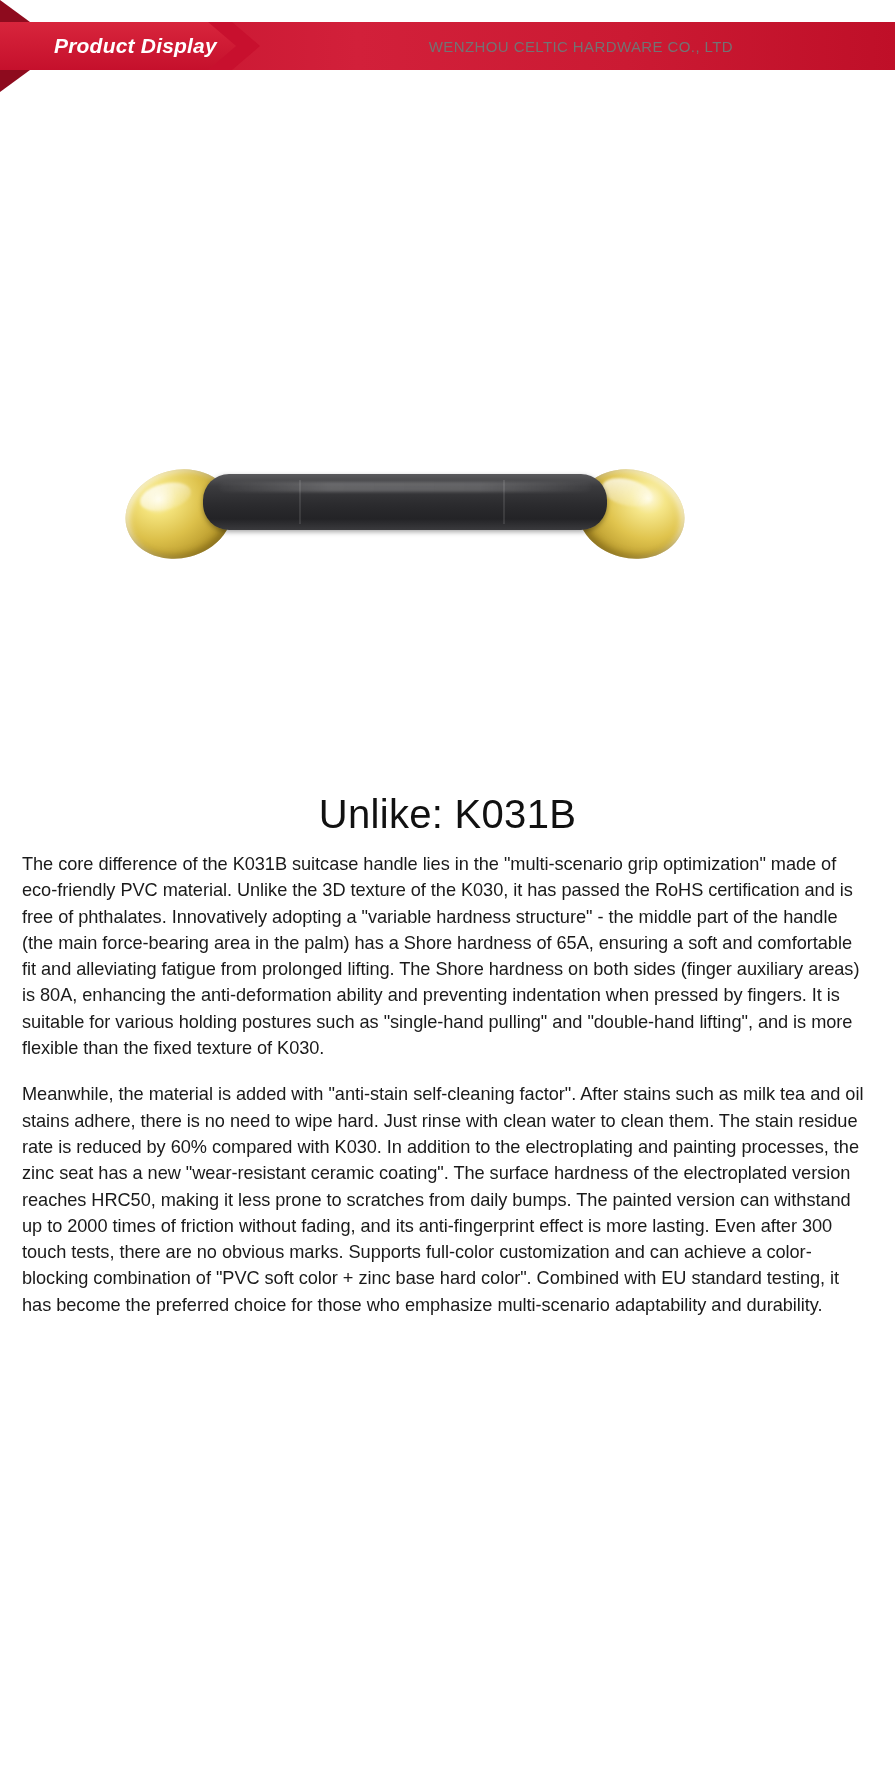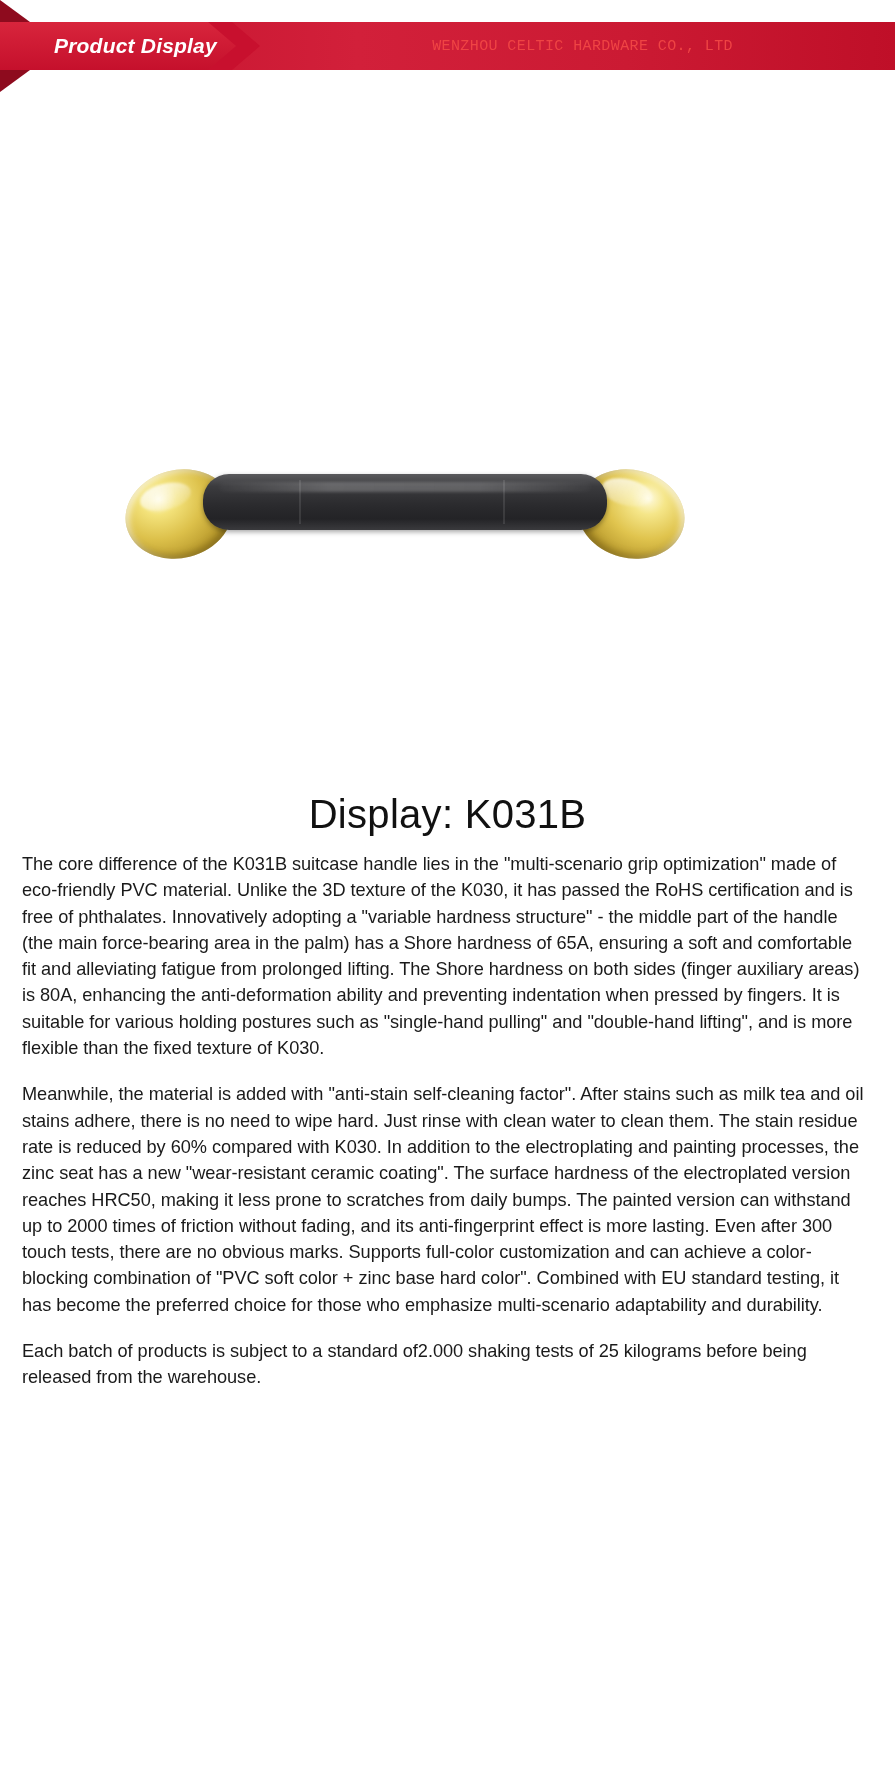--- a/index.html
+++ b/index.html
@@ -84,25 +84,24 @@
     letter-spacing: 0.2px;
     z-index: 5;
   }
   .company-name {
     position: absolute;
     right: 35px;
     top: 22px;
     height: 48px;
     display: flex;
     align-items: center;
-    color: #ef4444;
+    color: #737373;
     font-size: 15px;
     letter-spacing: 0.4px;
     z-index: 5;
-    font-family: Liberation Mono, monospace;
   }
 
   
   .product-area {
     position: relative;
     width: 895px;
     height: 700px;
   }
   .handle-wrap {
     position: absolute;
@@ -219,17 +218,16 @@
     </div>
     <div class="grip">
       <div class="grip-top-sheen"></div>
       <div class="grip-seam s1"></div>
       <div class="grip-seam s2"></div>
     </div>
   </div>
 </div>
 
 <div class="content">
-  <h1 class="product-title">Display: K031B</h1>
+  <h1 class="product-title">Unlike: K031B</h1>
   <p class="para">The core difference of the K031B suitcase handle lies in the "multi-scenario grip optimization" made of eco-friendly PVC material. Unlike the 3D texture of the K030, it has passed the RoHS certification and is free of phthalates. Innovatively adopting a "variable hardness structure" - the middle part of the handle (the main force-bearing area in the palm) has a Shore hardness of 65A, ensuring a soft and comfortable fit and alleviating fatigue from prolonged lifting. The Shore hardness on both sides (finger auxiliary areas) is 80A, enhancing the anti-deformation ability and preventing indentation when pressed by fingers. It is suitable for various holding postures such as "single-hand pulling" and "double-hand lifting", and is more flexible than the fixed texture of K030.</p>
   <p class="para">Meanwhile, the material is added with "anti-stain self-cleaning factor". After stains such as milk tea and oil stains adhere, there is no need to wipe hard. Just rinse with clean water to clean them. The stain residue rate is reduced by 60% compared with K030. In addition to the electroplating and painting processes, the zinc seat has a new "wear-resistant ceramic coating". The surface hardness of the electroplated version reaches HRC50, making it less prone to scratches from daily bumps. The painted version can withstand up to 2000 times of friction without fading, and its anti-fingerprint effect is more lasting. Even after 300 touch tests, there are no obvious marks. Supports full-color customization and can achieve a color-blocking combination of "PVC soft color + zinc base hard color". Combined with EU standard testing, it has become the preferred choice for those who emphasize multi-scenario adaptability and durability.</p>
-  <p class="para">Each batch of products is subject to a standard of2.000 shaking tests of 25 kilograms before being released from the warehouse.</p>
 </div>
 
 </body></html>

